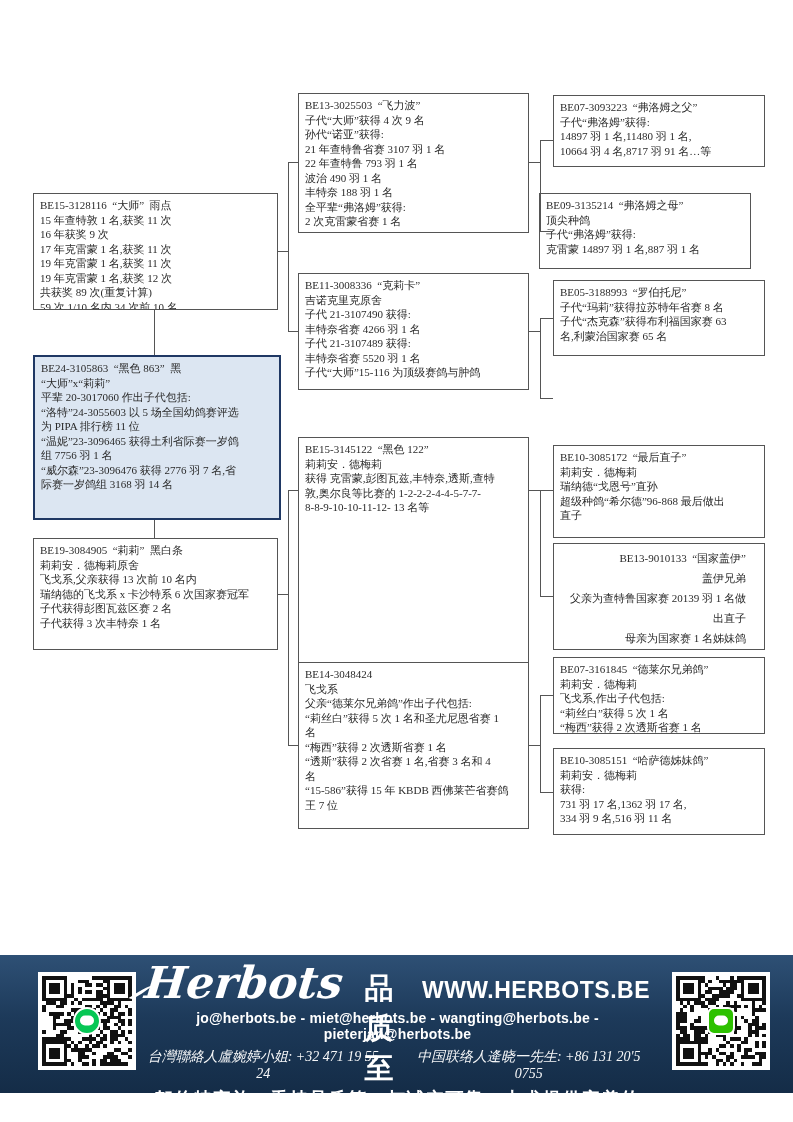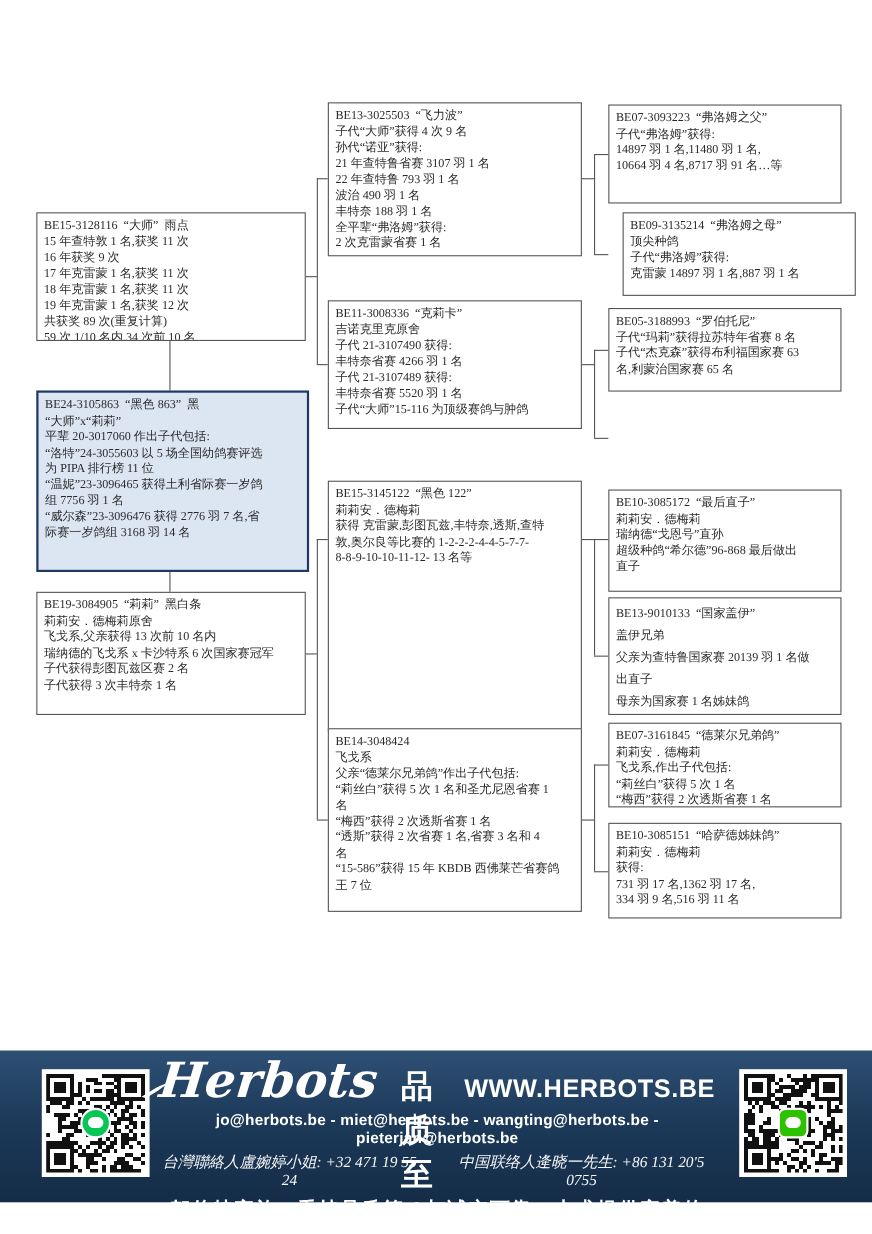--- a/index.html
+++ b/index.html
@@ -3,21 +3,21 @@
 <meta charset="utf-8">
 <style>
   html,body{margin:0;padding:0;background:#e9e9e9;}
   #page{position:relative;width:793px;height:1122px;background:#ffffff;margin:0 auto;overflow:hidden;
         font-family:"Liberation Serif","DejaVu Serif",serif;}
   
   .box{position:absolute;box-sizing:border-box;border:1px solid #555;background:#fff;
        padding:4px 18px 0 6px;overflow:hidden;}
   .box .bline{white-space:pre;font-size:11px;line-height:14.5px;color:#2a2a2a;}
   .box.highlight{background:#dce6f2;border:2px solid #1f3864;}
-  .box.loose .bline{line-height:20px;}
+  .box.loose .bline{line-height:20px;text-align:right;}
   
   .hline{position:absolute;background:#555;height:1px;}
   .vline{position:absolute;background:#555;width:1px;}
   
   .footer{position:absolute;left:0;top:955px;width:793px;height:138px;
           background:linear-gradient(180deg,#2e5075 0%,#1d3a5a 45%,#142c47 100%);color:#fff;}
   .footer-center{position:absolute;left:145px;top:0;width:505px;height:138px;text-align:center;}
   .logo-row{display:flex;align-items:baseline;justify-content:center;gap:14px;margin-top:2px;height:52px;}
   .logo{font-family:"DejaVu Serif",serif;font-style:italic;font-weight:bold;font-size:44px;
         transform:skewX(-6deg);position:relative;line-height:52px;}
@@ -40,21 +40,21 @@
 </head>
 <body>
 
 <div id="page">
 
   <div class="box" style="left:33px;top:193px;width:245px;height:117px">
       <div class="bline">BE15-3128116  “大师”  雨点</div>
       <div class="bline">15 年查特敦 1 名,获奖 11 次</div>
       <div class="bline">16 年获奖 9 次</div>
       <div class="bline">17 年克雷蒙 1 名,获奖 11 次</div>
-      <div class="bline">18 年克雷蒙 1 名,获奖 11 次</div>
+      <div class="bline">19 年克雷蒙 1 名,获奖 11 次</div>
       <div class="bline">19 年克雷蒙 1 名,获奖 12 次</div>
       <div class="bline">共获奖 89 次(重复计算)</div>
       <div class="bline">59 次 1/10 名内,34 次前 10 名</div>
     </div>
   <div class="box highlight" style="left:33px;top:355px;width:248px;height:165px">
       <div class="bline">BE24-3105863  “黑色 863”  黑</div>
       <div class="bline">“大师”x“莉莉”</div>
       <div class="bline">平辈 20-3017060 作出子代包括:</div>
       <div class="bline">“洛特”24-3055603 以 5 场全国幼鸽赛评选</div>
       <div class="bline">为 PIPA 排行榜 11 位</div>
@@ -105,27 +105,27 @@
       <div class="bline">父亲“德莱尔兄弟鸽”作出子代包括:</div>
       <div class="bline">“莉丝白”获得 5 次 1 名和圣尤尼恩省赛 1</div>
       <div class="bline">名</div>
       <div class="bline">“梅西”获得 2 次透斯省赛 1 名</div>
       <div class="bline">“透斯”获得 2 次省赛 1 名,省赛 3 名和 4</div>
       <div class="bline">名</div>
       <div class="bline">“15-586”获得 15 年 KBDB 西佛莱芒省赛鸽</div>
       <div class="bline">王 7 位</div>
     </div>
 
-  <div class="box" style="left:553px;top:95px;width:212px;height:90px">
+  <div class="box" style="left:553px;top:95px;width:212px;height:72px">
       <div class="bline">BE07-3093223  “弗洛姆之父”</div>
       <div class="bline">子代“弗洛姆”获得:</div>
       <div class="bline">14897 羽 1 名,11480 羽 1 名,</div>
       <div class="bline">10664 羽 4 名,8717 羽 91 名…等</div>
     </div>
-  <div class="box" style="left:566px;top:193px;width:212px;height:76px">
+  <div class="box" style="left:539px;top:193px;width:212px;height:76px">
       <div class="bline">BE09-3135214  “弗洛姆之母”</div>
       <div class="bline">顶尖种鸽</div>
       <div class="bline">子代“弗洛姆”获得:</div>
       <div class="bline">克雷蒙 14897 羽 1 名,887 羽 1 名</div>
     </div>
   <div class="box" style="left:553px;top:280px;width:212px;height:76px">
       <div class="bline">BE05-3188993  “罗伯托尼”</div>
       <div class="bline">子代“玛莉”获得拉苏特年省赛 8 名</div>
       <div class="bline">子代“杰克森”获得布利福国家赛 63</div>
       <div class="bline">名,利蒙治国家赛 65 名</div>

